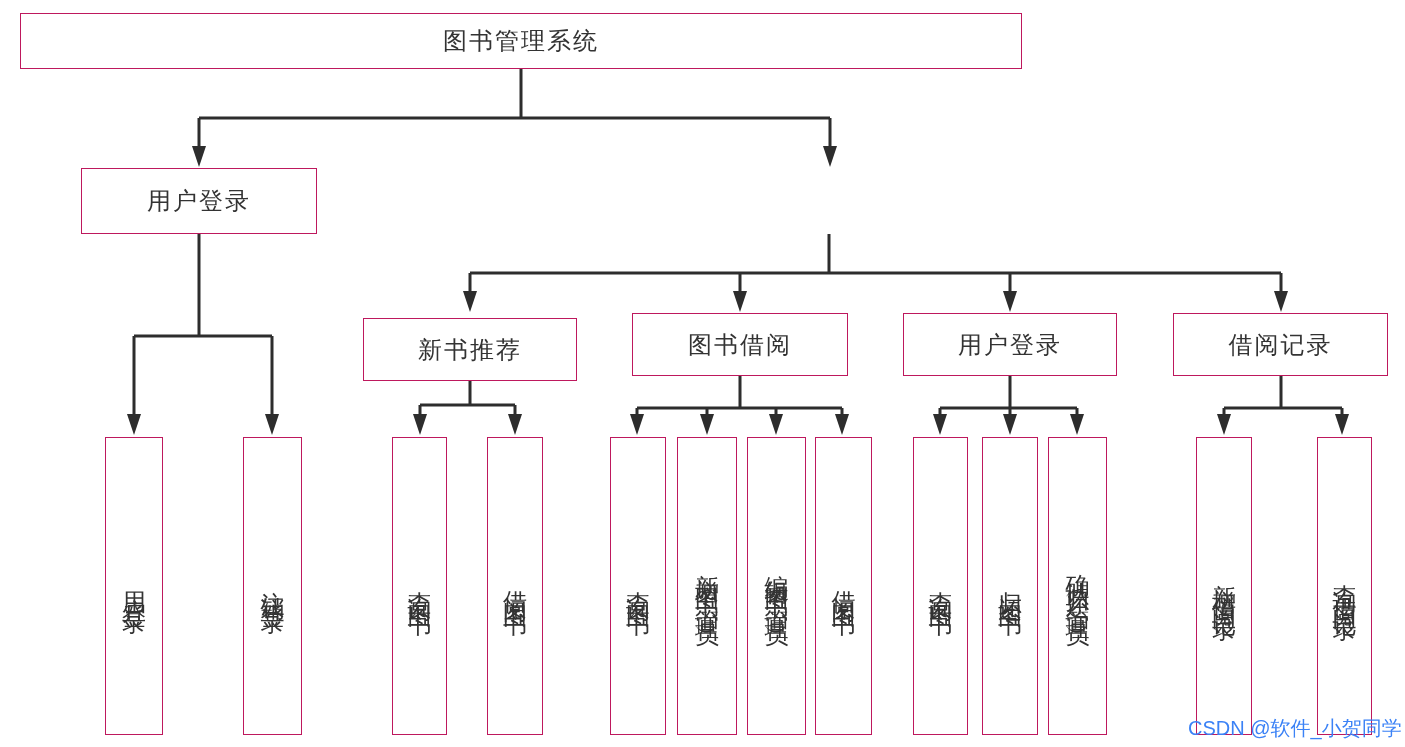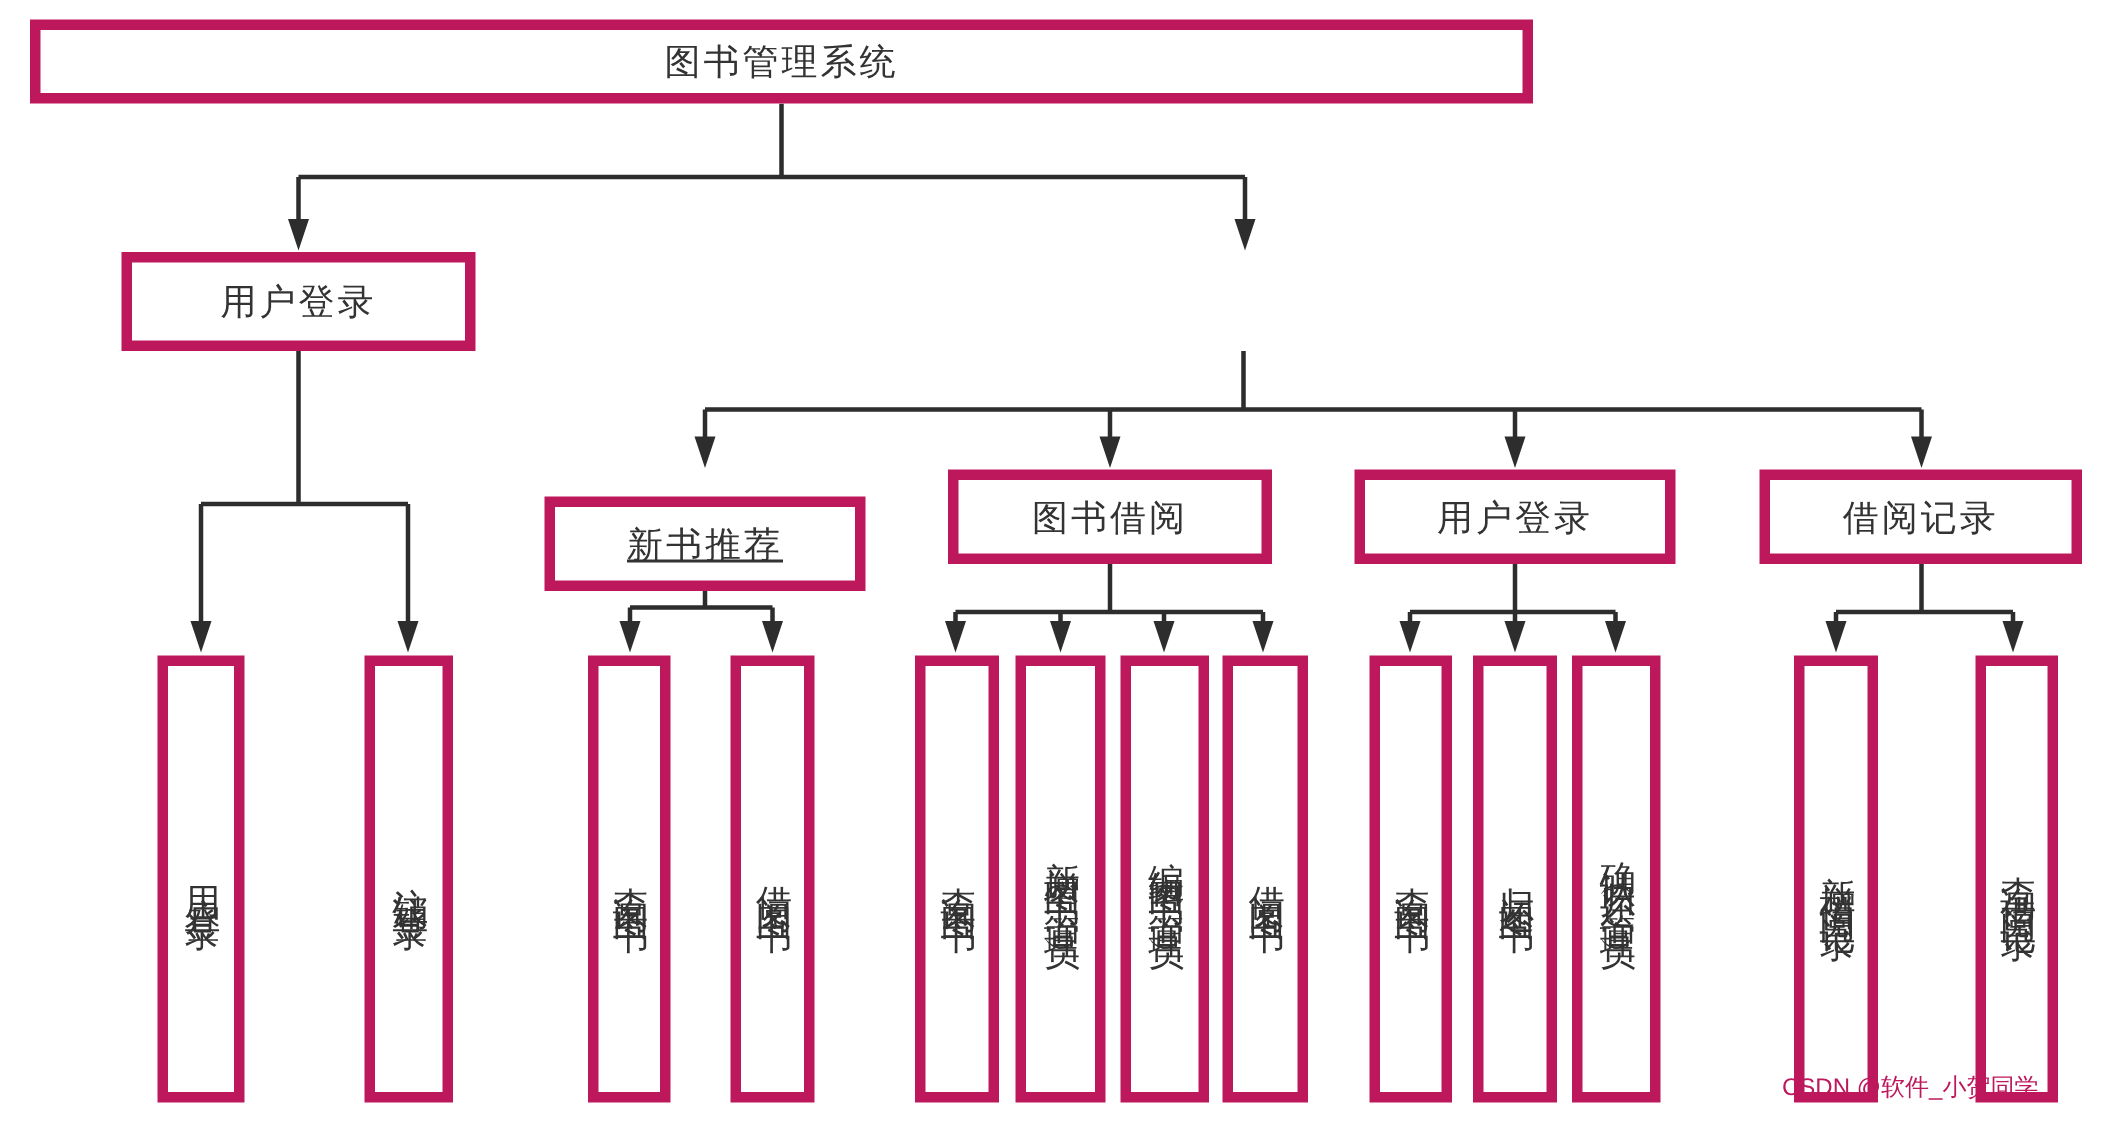--- a/index.html
+++ b/index.html
@@ -18,21 +18,21 @@
   #connectors {
     position: absolute;
     left: 0; top: 0;
     width: 1405px; height: 747px;
     z-index: 1;
   }
   .box {
     position: absolute;
     box-sizing: border-box;
     background: #ffffff;
-    border: 7px solid #be185d;
+    border: 1px solid #be185d;
     display: flex;
     align-items: center;
     justify-content: center;
     z-index: 2;
     color: #333333;
   }
   .hlabel {
     font-size: 24px;
     letter-spacing: 2px;
     color: #333333;
@@ -45,21 +45,21 @@
     letter-spacing: 7px;
     color: #333333;
     line-height: 1;
   }
   
   #root-box { left: 20px; top: 13px; width: 1002px; height: 56px; }
   
   #b-user-login { left: 81px;  top: 168px; width: 236px; height: 66px; }
   #b-book-mgmt  { left: 712px; top: 168px; width: 235px; height: 66px; }
   
-  #g-new-books      { left: 363px;  top: 331px; width: 214px; height: 63px; text-decoration: underline; }
+  #g-new-books      { left: 363px;  top: 318px; width: 214px; height: 63px; }
   #g-book-borrow    { left: 632px;  top: 313px; width: 216px; height: 63px; }
   #g-current-borrow { left: 903px;  top: 313px; width: 214px; height: 63px; }
   #g-borrow-records { left: 1173px; top: 313px; width: 215px; height: 63px; }
   
   .leaf { top: 437px; height: 298px; }
   #l-user-login    { left: 105px;  width: 58px; }
   #l-logout        { left: 243px;  width: 59px; }
   #l-query1        { left: 392px;  width: 55px; }
   #l-borrow1       { left: 487px;  width: 56px; }
   #l-query2        { left: 610px;  width: 56px; }
@@ -70,22 +70,22 @@
   #l-return-book   { left: 982px;  width: 56px; }
   #l-confirm       { left: 1048px; width: 59px; }
   #l-add-record    { left: 1196px; width: 56px; }
   #l-query-record  { left: 1317px; width: 55px; }
   
   #watermark {
     position: absolute;
     left: 1188px;
     top: 715px;
     z-index: 5;
-    font-size: 16px;
-    color: #be185d;
+    font-size: 20px;
+    color: #3b82f6;
     white-space: nowrap;
   }
 </style>
 </head>
 <body>
 
 <div id="stage">
 
   <svg id="connectors" viewBox="0 0 1405 747" xmlns="http://www.w3.org/2000/svg">
     <g stroke="#2d2d2d" stroke-width="3" fill="none">

